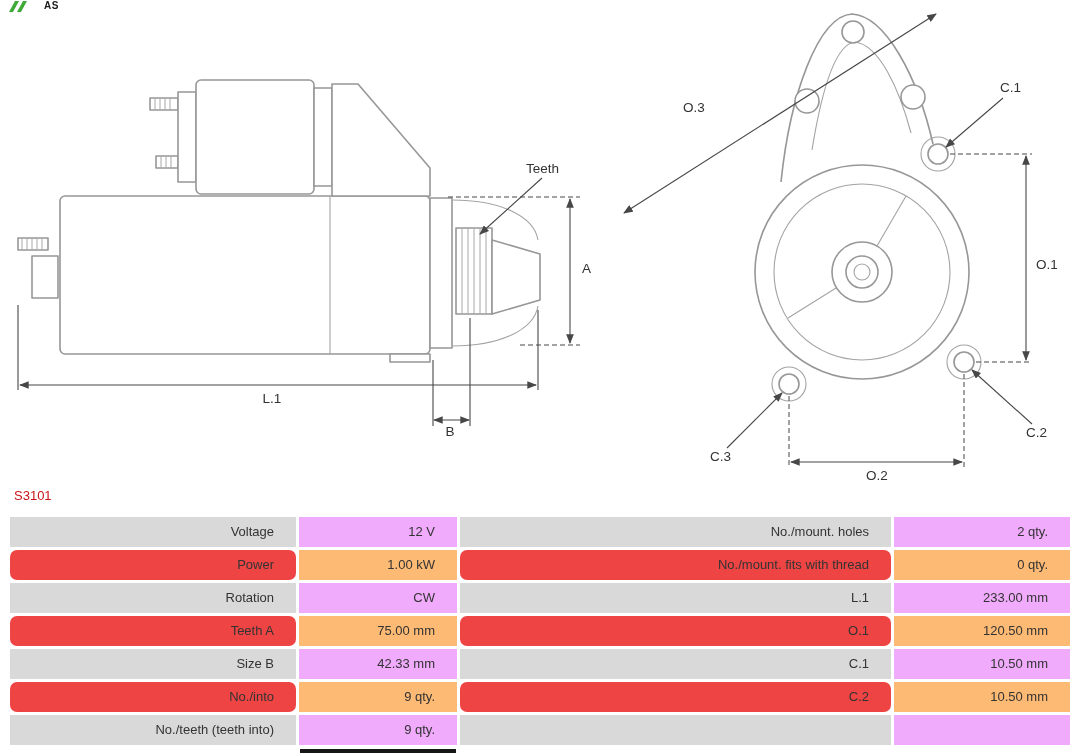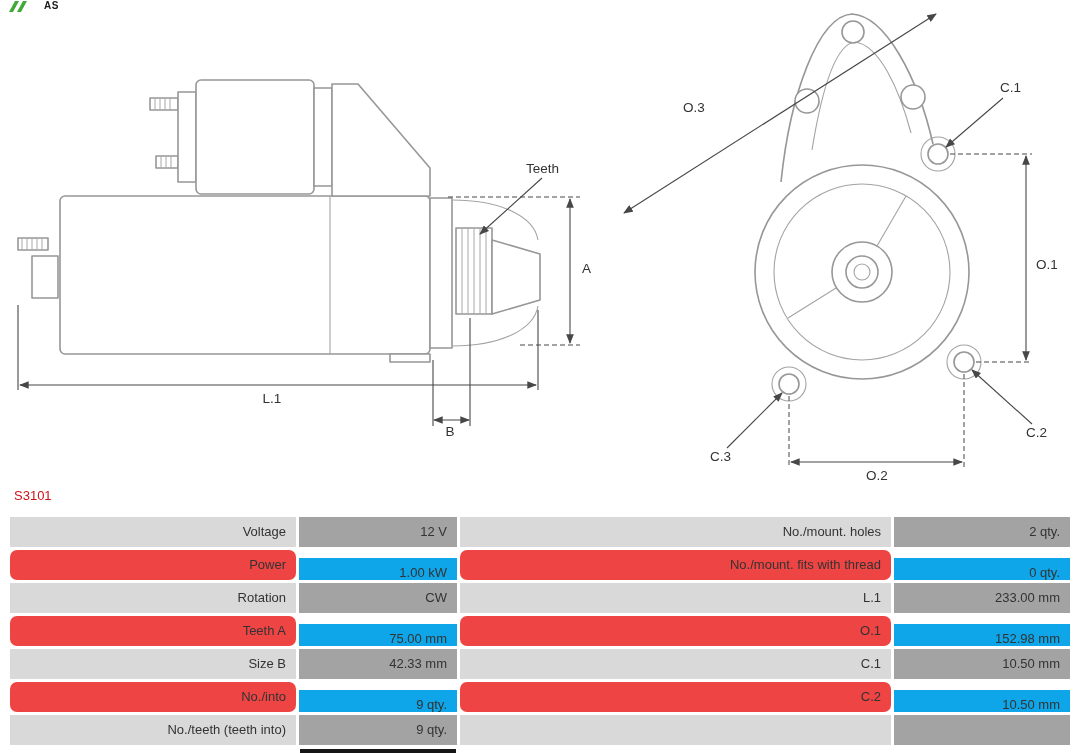--- a/index.html
+++ b/index.html
@@ -27,27 +27,27 @@
     font-size:13px;font-weight:500;color:#cb1319;
   }
 
   
   .spec-table{
     position:absolute;left:10px;top:517px;width:1060px;
     display:grid;grid-template-columns:286px 158px 431px 1fr;
     grid-auto-rows:30px;gap:3px;background:#ffffff;
   }
   .cell{
-    font-size:13px;line-height:30px;text-align:right;padding-right:10px;
+    font-size:13px;line-height:30px;text-align:right;padding-right:22px;
     white-space:nowrap;overflow:hidden;
   }
   .cell.label{background:#d9d9d9;}
-  .cell.value{background:#a3a3a3;}
+  .cell.value{background:#f0abfc;}
   .row-even .cell.label{background:#ef4444;border-radius:7px;}
-  .row-even .cell.value{background:#0ea5e9;margin-top:8px;}
+  .row-even .cell.value{background:#fdba74;}
   .row{display:contents;}
   .bottom-artifact{
     position:absolute;left:300px;top:749px;width:156px;height:4px;background:#161616;
   }
 </style>
 </head>
 <body>
 
 <div class="logo-wrap">
   <svg class="logo-mark" width="26" height="13" viewBox="0 0 26 13">
@@ -201,21 +201,21 @@
   <div class="row row-odd">
     <div class="cell label">Rotation</div>
     <div class="cell value">CW</div>
     <div class="cell label">L.1</div>
     <div class="cell value">233.00 mm</div>
   </div>
   <div class="row row-even">
     <div class="cell label">Teeth A</div>
     <div class="cell value">75.00 mm</div>
     <div class="cell label">O.1</div>
-    <div class="cell value">152.98 mm</div>
+    <div class="cell value">120.50 mm</div>
   </div>
   <div class="row row-odd">
     <div class="cell label">Size B</div>
     <div class="cell value">42.33 mm</div>
     <div class="cell label">C.1</div>
     <div class="cell value">10.50 mm</div>
   </div>
   <div class="row row-even">
     <div class="cell label">No./into</div>
     <div class="cell value">9 qty.</div>

